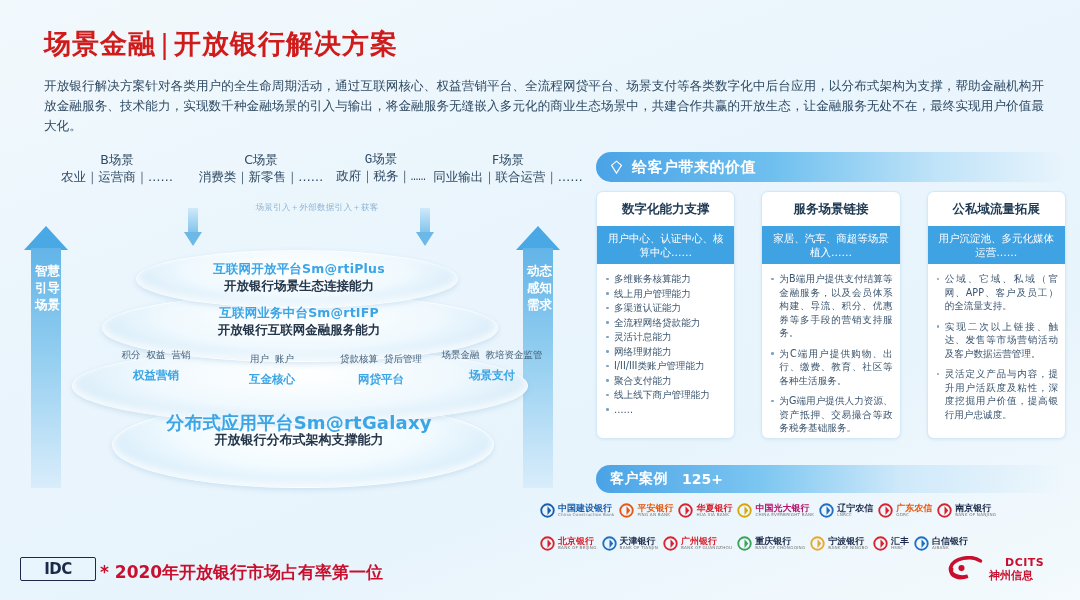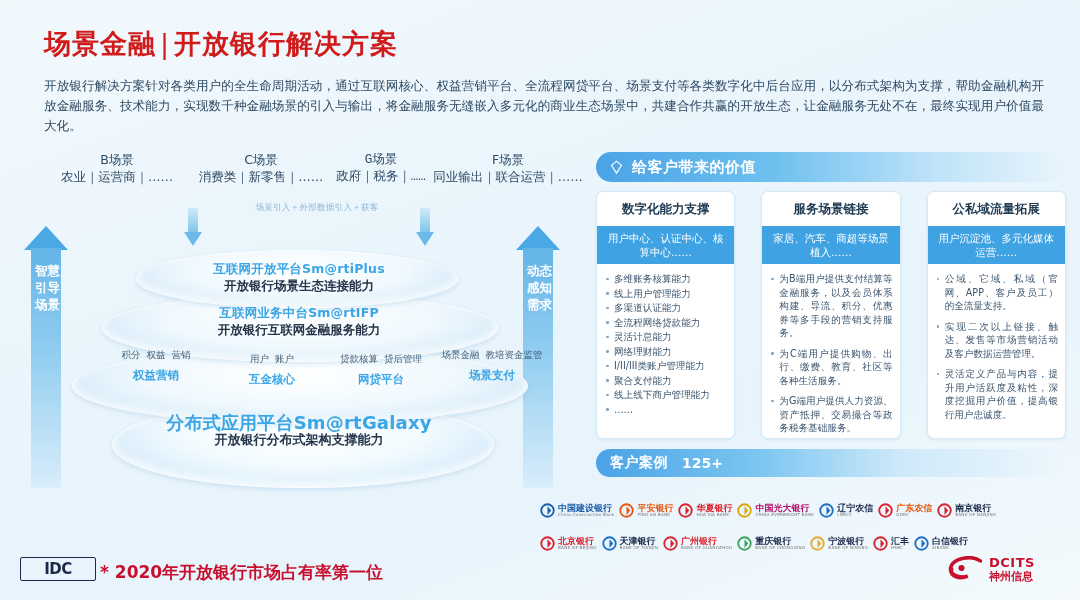--- a/index.html
+++ b/index.html
@@ -126,21 +126,21 @@
     font-size:9.6px;line-height:13.5px;color:#3b556e;
     padding-left:10px;position:relative;margin-bottom:1px;
   }
   .blist li:before{
     content:"";position:absolute;left:2px;top:5.5px;
     width:2.5px;height:2.5px;border-radius:50%;background:#7ba4c4;
   }
   .blist.para li{margin-bottom:7px;text-align:justify;}
 
   .ribbon2{
-    position:relative;height:28px;border-radius:14px;margin-top:10px;
+    position:relative;height:28px;border-radius:14px;margin-top:26px;
     background:linear-gradient(90deg,#4aa3e6 0%,#7cc6f1 35%,#cfe9fa 65%,rgba(235,247,253,0) 100%);
     display:flex;align-items:center;padding-left:14px;box-sizing:border-box;
   }
   .ribbon2 .t{color:#fff;font-size:14px;font-weight:bold;letter-spacing:.5px;}
   .ribbon2 .n{color:#fff;font-size:14px;font-weight:bold;margin-left:14px;}
 
   
   .logos{position:absolute;left:538px;top:494px;width:530px;}
   .logorow{display:flex;align-items:center;height:33px;gap:1px;}
   .logo{display:flex;align-items:center;height:26px;padding:0 2px;flex:0 0 auto;}
@@ -156,21 +156,21 @@
   }
   .idc{
     position:absolute;left:20px;top:557px;width:74px;height:22px;
     border:1.6px solid #1b2a4a;border-radius:2px;display:flex;align-items:center;
     justify-content:center;
   }
   .idc .w{font-size:15px;font-weight:bold;color:#1b2a4a;letter-spacing:-.5px;}
   .brand{position:absolute;left:948px;top:556px;display:flex;align-items:center;}
   .brand .swirl{width:36px;height:26px;margin-right:5px;}
   .brand .bt{line-height:1;}
-  .brand .b1{font-size:13px;font-weight:bold;color:#c8102e;letter-spacing:.5px;}
+  .brand .b1{font-size:11px;font-weight:bold;color:#c8102e;letter-spacing:.5px;margin-left:16px;}
   .brand .b2{font-size:11px;font-weight:bold;color:#c8102e;margin-top:2px;}
 </style>
 </head>
 <body>
 
 <div class="page">
 
   <div class="title">
     <span>场景金融</span><span class="bar">|</span><span>开放银行解决方案</span>
   </div>

